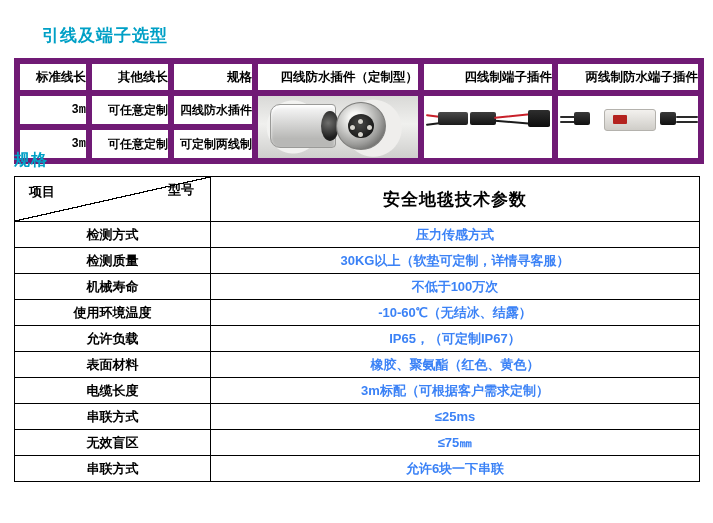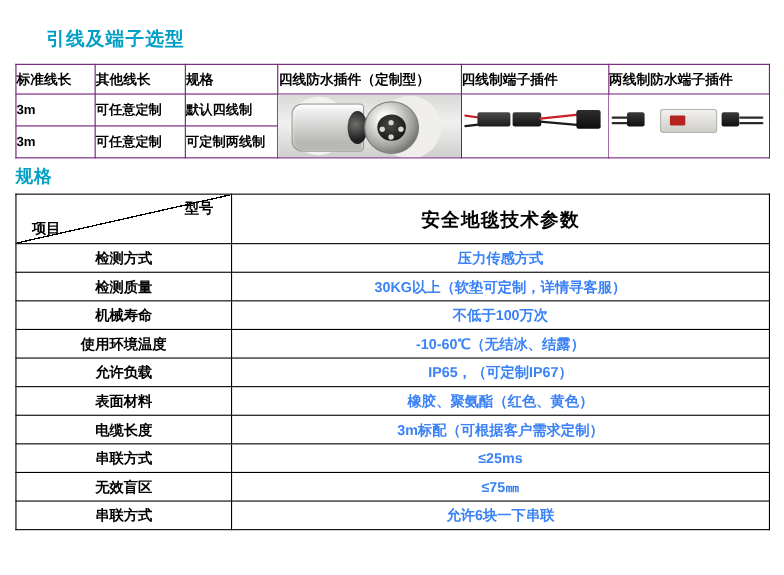--- a/index.html
+++ b/index.html
@@ -45,26 +45,26 @@
   
   .lead-table {
     position: absolute;
     left: 14px;
     top: 58px;
     border-collapse: collapse;
     table-layout: fixed;
     width: 686px;
   }
   .lead-table td, .lead-table th {
-    border: 1px solid #701a75;
-    text-align: left;
+    border: 6px solid #701a75;
+    text-align: right;
     vertical-align: middle;
     font-size: 12px;
     font-weight: bold;
-    font-family: Liberation Sans, sans-serif;
+    font-family: Liberation Mono, monospace;
     padding: 0;
   }
   .lead-table thead td {
     height: 26px;
     font-size: 12.5px;
   }
   .lead-table tbody td {
     height: 28px;
   }
   .col-a { width: 72px; }
@@ -226,21 +226,21 @@
     position: absolute;
     left: 0; top: 0;
     width: 100%; height: 100%;
     background:
       linear-gradient(to bottom right,
         rgba(0,0,0,0) 0%, rgba(0,0,0,0) calc(50% - 0.6px),
         #000 calc(50% - 0.6px), #000 calc(50% + 0.6px),
         rgba(0,0,0,0) calc(50% + 0.6px), rgba(0,0,0,0) 100%);
   }
   .diag .tl {
-    position: absolute; left: 14px; bottom: 4px;
+    position: absolute; left: 14px; bottom: 20px;
     font-size: 13px; font-weight: bold;
   }
   .diag .br {
     position: absolute; right: 16px; top: 4px;
     font-size: 13px; font-weight: bold;
   }
 </style>
 </head>
 <body>
 
@@ -264,21 +264,21 @@
         <td>规格</td>
         <td>四线防水插件（定制型）</td>
         <td>四线制端子插件</td>
         <td>两线制防水端子插件</td>
       </tr>
     </thead>
     <tbody>
       <tr>
         <td>3m</td>
         <td>可任意定制</td>
-        <td>默认四线制</td>
+        <td>四线防水插件</td>
         <td class="photo-cell" rowspan="2">
           <span class="photo-wrap ph-connectors">
             <span class="conn-a"></span>
             <span class="conn-b">
               <span class="pin p1"></span>
               <span class="pin p2"></span>
               <span class="pin p3"></span>
               <span class="pin p4"></span>
             </span>
           </span>

